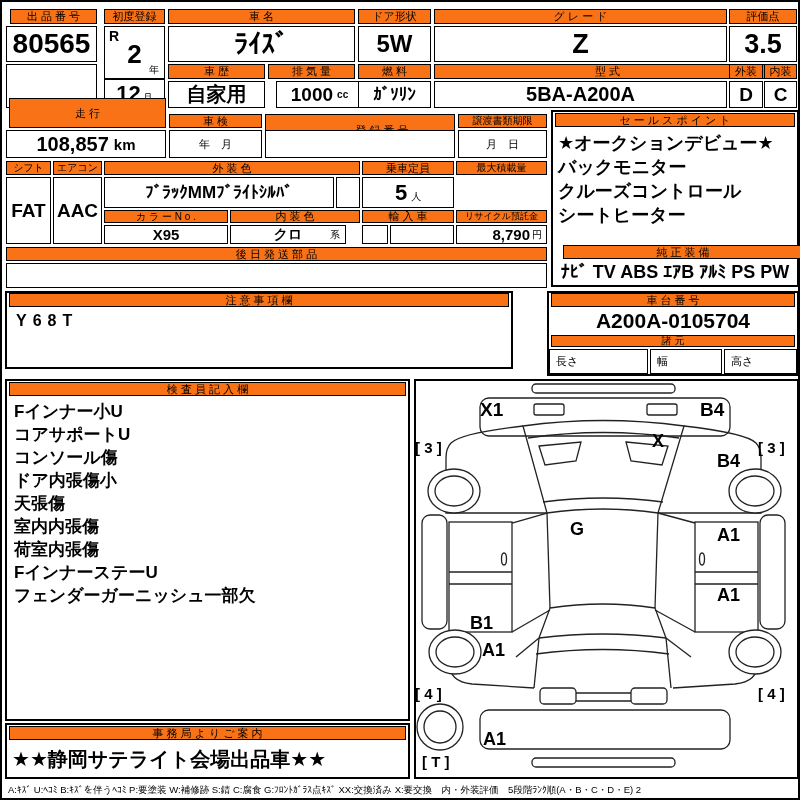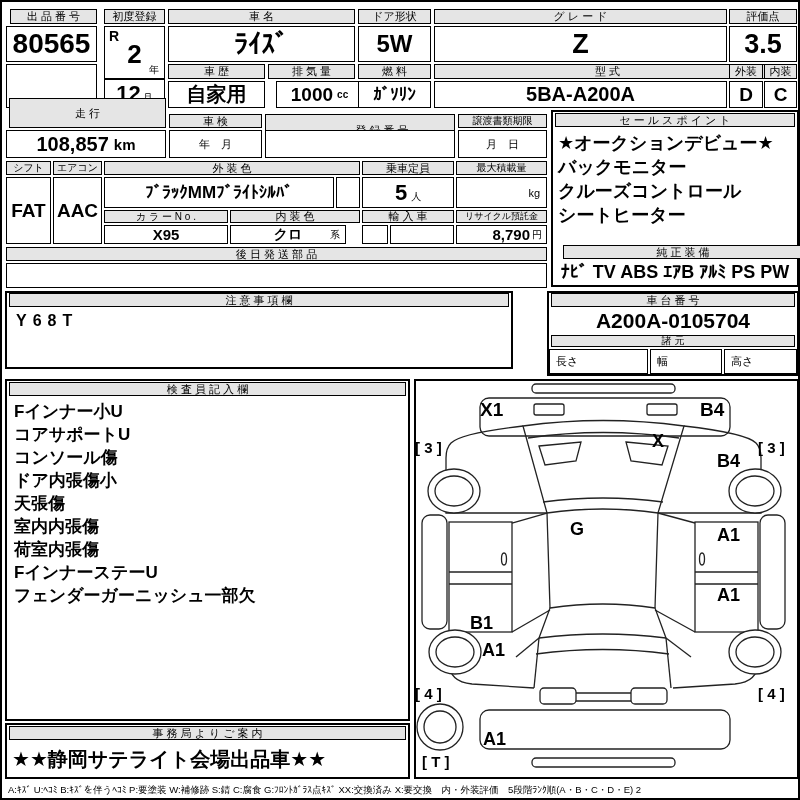--- a/index.html
+++ b/index.html
@@ -1,18 +1,18 @@
 <!DOCTYPE html>
 <html><head>
 <meta charset="utf-8">
 <style>
   html,body{margin:0;padding:0;background:#fff;}
   body{width:800px;height:800px;position:relative;font-family:"Liberation Sans","DejaVu Sans",sans-serif;color:#000;}
   .sheet{position:absolute;left:0;top:0;width:796px;height:796px;border:2px solid #000;background:#fff;}
-  .h{position:absolute;background:#e5e5e5;border:1px solid #000;display:flex;align-items:center;justify-content:center;font-size:11px;box-sizing:border-box;white-space:nowrap;overflow:hidden;}
+  .h{position:absolute;background:#f97316;border:1px solid #000;display:flex;align-items:center;justify-content:center;font-size:11px;box-sizing:border-box;white-space:nowrap;overflow:hidden;}
   .v{position:absolute;background:#fff;border:1px solid #000;display:flex;align-items:center;justify-content:center;font-weight:bold;box-sizing:border-box;white-space:nowrap;overflow:hidden;}
   .frame{position:absolute;border:2px solid #000;box-sizing:border-box;pointer-events:none;}
   .left{justify-content:flex-start;}
   .unit{font-weight:bold;font-size:10px;margin-left:4px;}
   .listline{position:absolute;font-weight:bold;font-size:18px;white-space:nowrap;}
   .dlabel{position:absolute;font-weight:bold;white-space:nowrap;font-family:"Liberation Sans","DejaVu Sans",sans-serif;}
 </style>
 </head>
 <body>
 
@@ -79,24 +79,20 @@
 
   <div class="h" style="left:102px;top:159px;width:256px;height:14px;">外 装 色</div>
   <div class="v" style="left:102px;top:175px;width:230px;height:31px;font-size:17px;">ﾌﾞﾗｯｸMMﾌﾞﾗｲﾄｼﾙﾊﾞ</div>
   <div class="v" style="left:334px;top:175px;width:24px;height:31px;"></div>
   <div class="h" style="left:360px;top:159px;width:92px;height:14px;">乗車定員</div>
   <div class="v" style="left:360px;top:175px;width:92px;height:31px;">
     <span style="font-size:22px;">5</span>
     <span class="unit" style="font-weight:normal;margin-top:8px;">人</span>
   </div>
   <div class="h" style="left:454px;top:159px;width:91px;height:14px;font-size:10px;">最大積載量</div>
-  <div class="v" style="left:454px;top:175px;width:91px;height:31px;justify-content:flex-end;padding-right:6px;">
-    <span></span>
-    <span style="font-size:11px;font-weight:normal;">kg</span>
-  </div>
 
   <div class="h" style="left:102px;top:208px;width:124px;height:13px;font-size:10px;">カ ラ ー N o .</div>
   <div class="v" style="left:102px;top:223px;width:124px;height:19px;font-size:15px;">X95</div>
   <div class="h" style="left:228px;top:208px;width:130px;height:13px;">内 装 色</div>
   <div class="v" style="left:228px;top:223px;width:116px;height:19px;">
     <span style="font-size:14px;">クロ</span>
     <span style="position:absolute;right:5px;font-size:10px;font-weight:normal;">系</span>
   </div>
   <div class="h" style="left:360px;top:208px;width:92px;height:13px;">輸 入 車</div>
   <div class="v" style="left:360px;top:223px;width:26px;height:19px;"></div>

